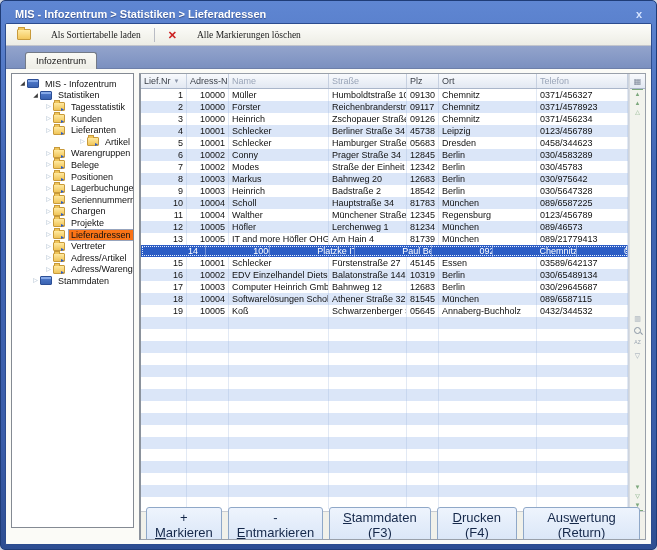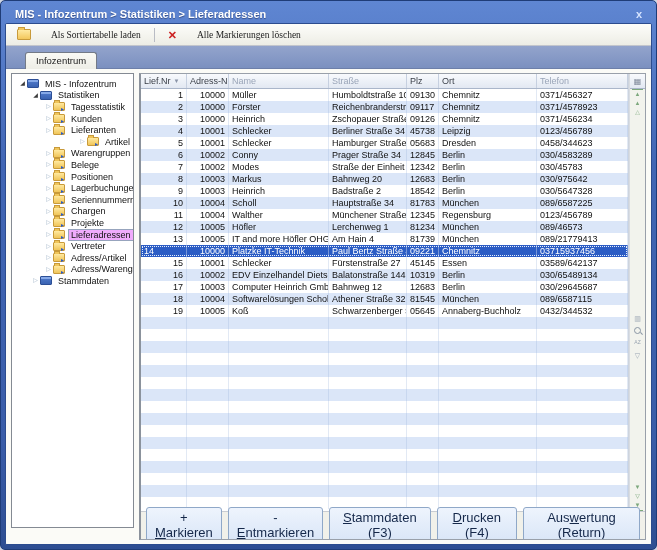--- a/index.html
+++ b/index.html
@@ -40,40 +40,40 @@
   .tarrow.col{color:#9bb0c4;}
   .ticon{width:12px;height:9px;flex:0 0 auto;margin-right:3px;position:relative;}
   .ticon.win{background:linear-gradient(180deg,#86a9e8 0%,#86a9e8 30%,#4a74c4 31%,#3a63b2 100%);
     border:1px solid #2c4f96;border-radius:1px;box-sizing:border-box;}
   .ticon.fold{background:linear-gradient(180deg,#ffe9a0,#f0c559);border:1px solid #c89a3a;border-radius:1px;
     box-sizing:border-box;}
   .ticon.fold::before{content:"";position:absolute;top:-3px;left:0;width:4px;height:2px;background:#f0c559;
     border:1px solid #c89a3a;border-bottom:none;}
   .ticon.fold::after{content:"▸";position:absolute;right:0px;bottom:-2px;font-size:6px;color:#2c5cc4;}
   .tlabel{padding:0 2px;border:1px solid transparent;}
-  .tnode.selected .tlabel{border:1px solid #97a4bd;background:#f0abfc;}
+  .tnode.selected .tlabel{border:1px solid #97a4bd;background:#f97316;}
   
   .rightpanel{flex:1;border:1px solid #99a0aa;background:#ffffff;height:465px;display:flex;flex-direction:column;
     overflow:hidden;border-left:2px double #8b929c;}
   .gridwrap{flex:1;display:flex;overflow:hidden;}
   .grid{flex:1;display:flex;flex-direction:column;overflow:hidden;border-right:1px solid #cdd4de;}
   .ghead{display:flex;height:14px;flex:0 0 auto;background:linear-gradient(180deg,#f8fafd,#e2e8f2);
     border-bottom:1px solid #aab6ca;}
   .hcell{box-sizing:border-box;font-size:9px;line-height:13px;padding:0 3px;border-right:1px solid #c6d0e0;
     white-space:nowrap;overflow:hidden;display:flex;align-items:center;gap:3px;color:#3a3f48;}
   .hcell.muted{color:#9aa5b8;}
   .sortglyph{font-size:6px;color:#8a94a8;margin-left:auto;margin-right:6px;}
   .gbody{flex:1;overflow:hidden;}
   .row{display:flex;height:12px;}
   .row.alt{background:#dbe6f8;}
   .cell{box-sizing:border-box;font-size:9px;line-height:12px;padding:0 3px;border-right:1px solid rgba(150,175,215,.28);
     white-space:nowrap;overflow:hidden;color:#111;}
   .cell.r{text-align:right;}
   .row.selected{background:#2b5cc4;outline:1px dotted #e6eefc;outline-offset:-2px;}
-  .row.selected .cell{color:#ffffff;border-right-color:rgba(255,255,255,.35);}
+  .row.selected .cell{color:#ffffff;border-right-color:rgba(255,255,255,.35);margin-left:44px;}
   .row.selected .c0{text-align:left;}
   
   .c0{width:46px;} .c1{width:42px;} .c2{width:100px;} .c3{width:78px;} .c4{width:32px;} .c5{width:98px;} .c6{flex:1;}
   
   .sidestrip{width:15px;flex:0 0 auto;background:#f2f3ed;display:flex;flex-direction:column;align-items:center;
     border-left:1px solid #d8dce2;}
   .corner{height:14px;width:100%;background:linear-gradient(180deg,#f8fafd,#e2e8f2);border-bottom:1px solid #aab6ca;
     display:flex;align-items:center;justify-content:center;font-size:8px;color:#7d8798;}
   .sicon{font-size:6px;color:#7ca87c;height:9px;line-height:9px;display:flex;align-items:center;justify-content:center;width:11px;}
   .sicon.gray{color:#9aa5b2;font-size:7px;}

